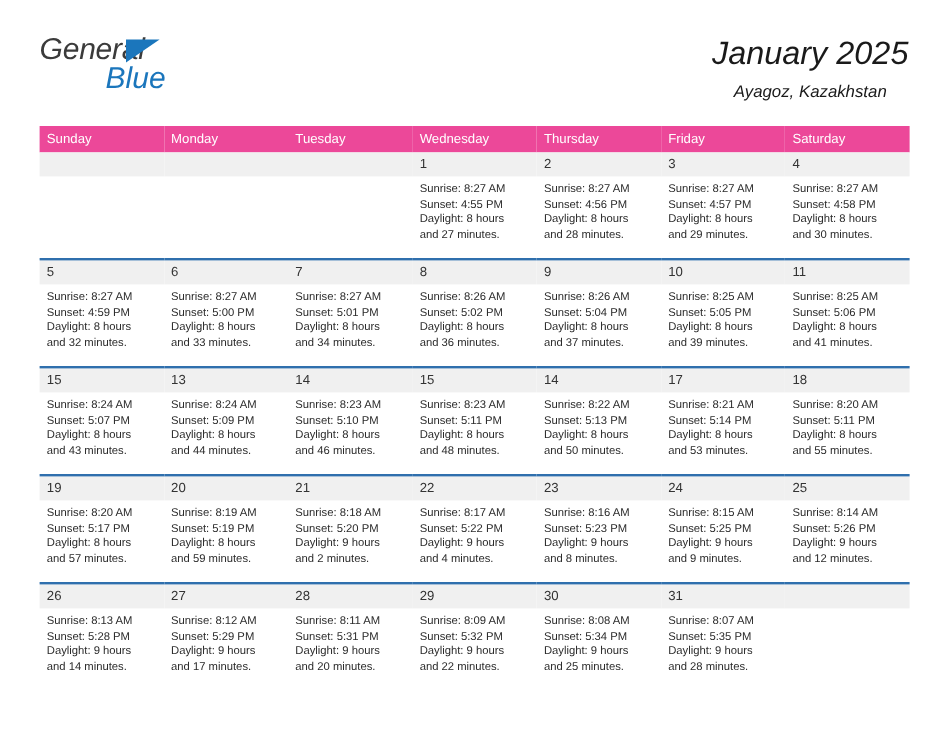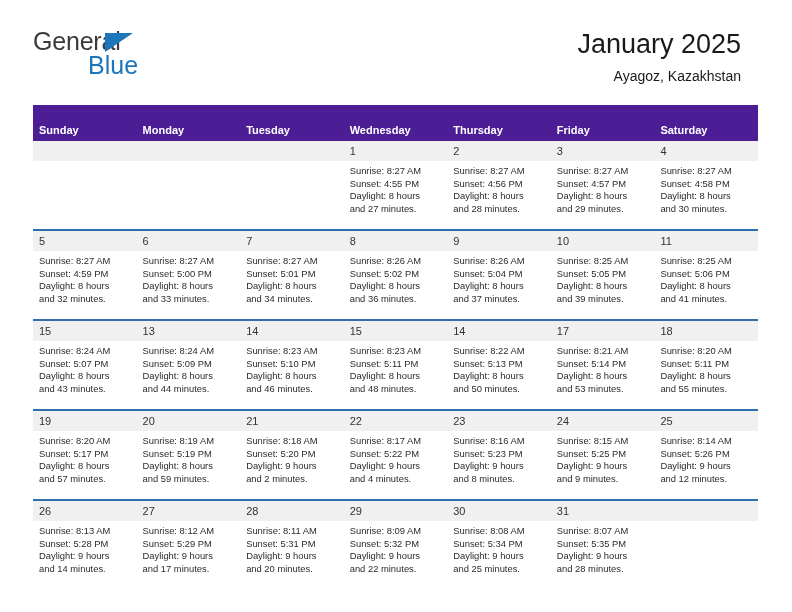--- a/index.html
+++ b/index.html
@@ -21,20 +21,21 @@
     box-sizing: border-box;
   }
 
   
   .header {
     position: absolute;
     left: 33px;
     top: 28px;
     width: 725px;
     height: 70px;
+    font-style: italic;
   }
   .logo {
     position: absolute;
     left: 0;
     top: 0;
     width: 210px;
     height: 56px;
   }
   .logo-line1 {
     position: absolute;
@@ -60,23 +61,23 @@
     left: 55px;
     top: 24px;
     font-size: 25px;
     color: #1b76bc;
     line-height: 26px;
     white-space: nowrap;
   }
 
   .title-block {
     position: absolute;
-    right: 17px;
+    right: 1px;
     top: 0;
-    text-align: right;
+    text-align: center;
     margin-left: 45px;
   }
   .cal-title {
     font-size: 27px;
     color: #1a1a1a;
     line-height: 32px;
     white-space: nowrap;
   }
   .cal-subtitle {
     font-size: 14px;
@@ -89,26 +90,26 @@
   
   .calendar {
     position: absolute;
     left: 33px;
     top: 105px;
     width: 725px;
     border-collapse: collapse;
     table-layout: fixed;
   }
   .calendar th {
-    background: #4c1d95;
+    background: #ec4899;
     color: #ffffff;
     font-size: 11px;
-    font-weight: bold;
+    font-weight: normal;
     text-align: left;
-    padding: 19px 0 5px 6px;
+    padding: 5px 0 5px 6px;
     height: 11px;
     border: none;
   }
   .calendar td {
     vertical-align: top;
     padding: 0;
     border: none;
     border-top: 2px solid #2f6fad;
     height: 88px;
     width: 103.57px;

